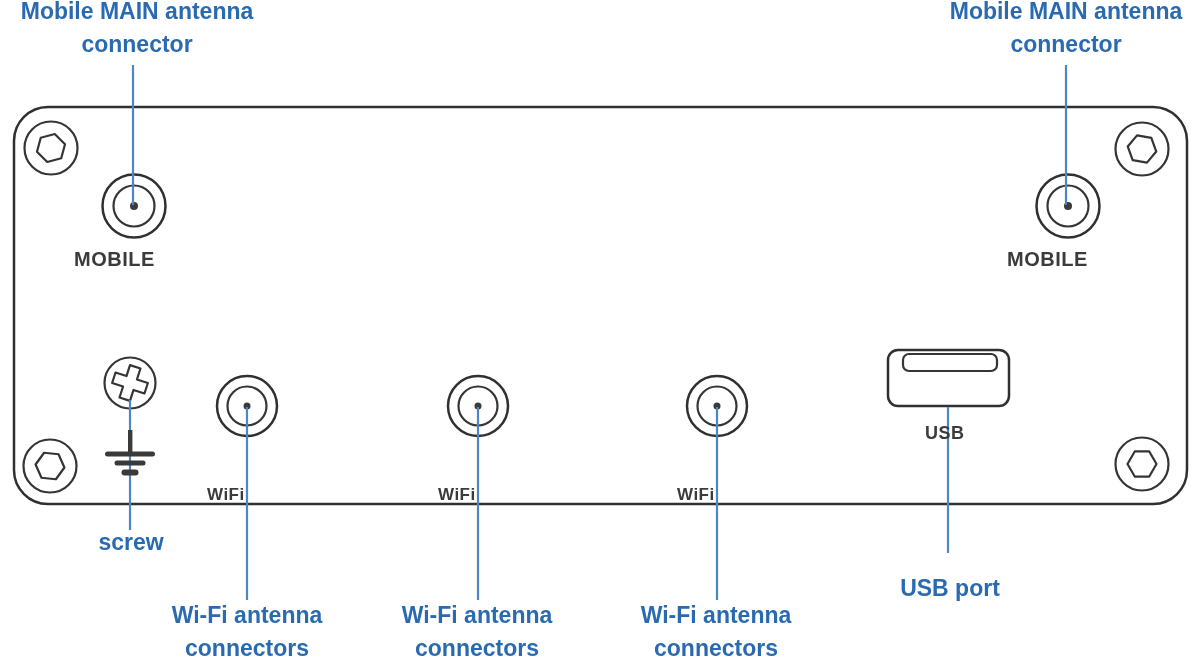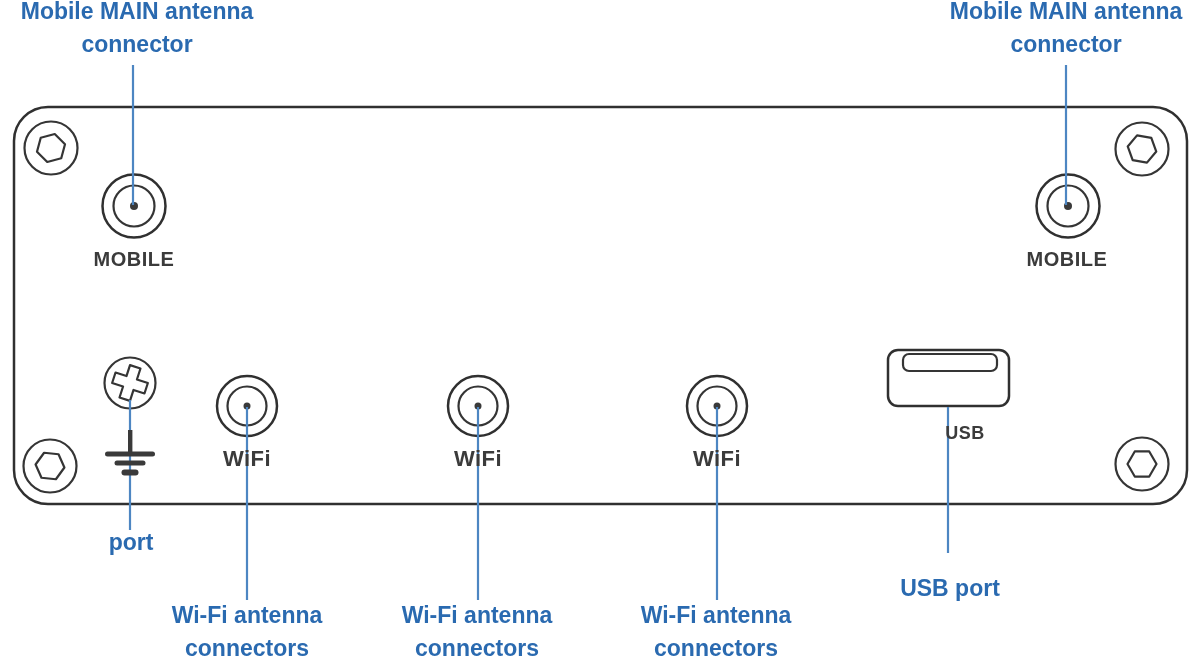--- a/index.html
+++ b/index.html
@@ -28,25 +28,24 @@
     line-height: 33px;
     text-align: center;
   }
   .callout span { display: block; }
 
   
   .device-label {
     position: absolute;
     color: #3b3b3b;
     font-weight: 700;
-    text-align: center;
     letter-spacing: 0.5px;
   }
   .lbl-mobile { font-size: 20px; line-height: 23px; }
-  .lbl-wifi   { font-size: 22px; line-height: 20px; }
+  .lbl-wifi   { font-size: 17px; line-height: 20px; margin-top: 36px; }
   .lbl-usb    { font-size: 18px; line-height: 21px; }
 </style>
 </head>
 <body>
 
 <div class="stage">
 
   <svg width="1200" height="664" viewBox="0 0 1200 664">
 
     <rect x="14" y="107" width="1173" height="397" rx="34" class="ln"></rect>
@@ -125,21 +124,21 @@
     <span>Mobile MAIN antenna</span>
     <span>connector</span>
   </div>
 
   <div class="callout" style="left:936px; top:-5px; width:260px;">
     <span>Mobile MAIN antenna</span>
     <span>connector</span>
   </div>
 
   <div class="callout" style="left:41px; top:526px; width:180px;">
-    <span>port</span>
+    <span>screw</span>
   </div>
 
   <div class="callout" style="left:147px; top:599px; width:200px;">
     <span>Wi-Fi antenna</span>
     <span>connectors</span>
   </div>
 
   <div class="callout" style="left:377px; top:599px; width:200px;">
     <span>Wi-Fi antenna</span>
     <span>connectors</span>

